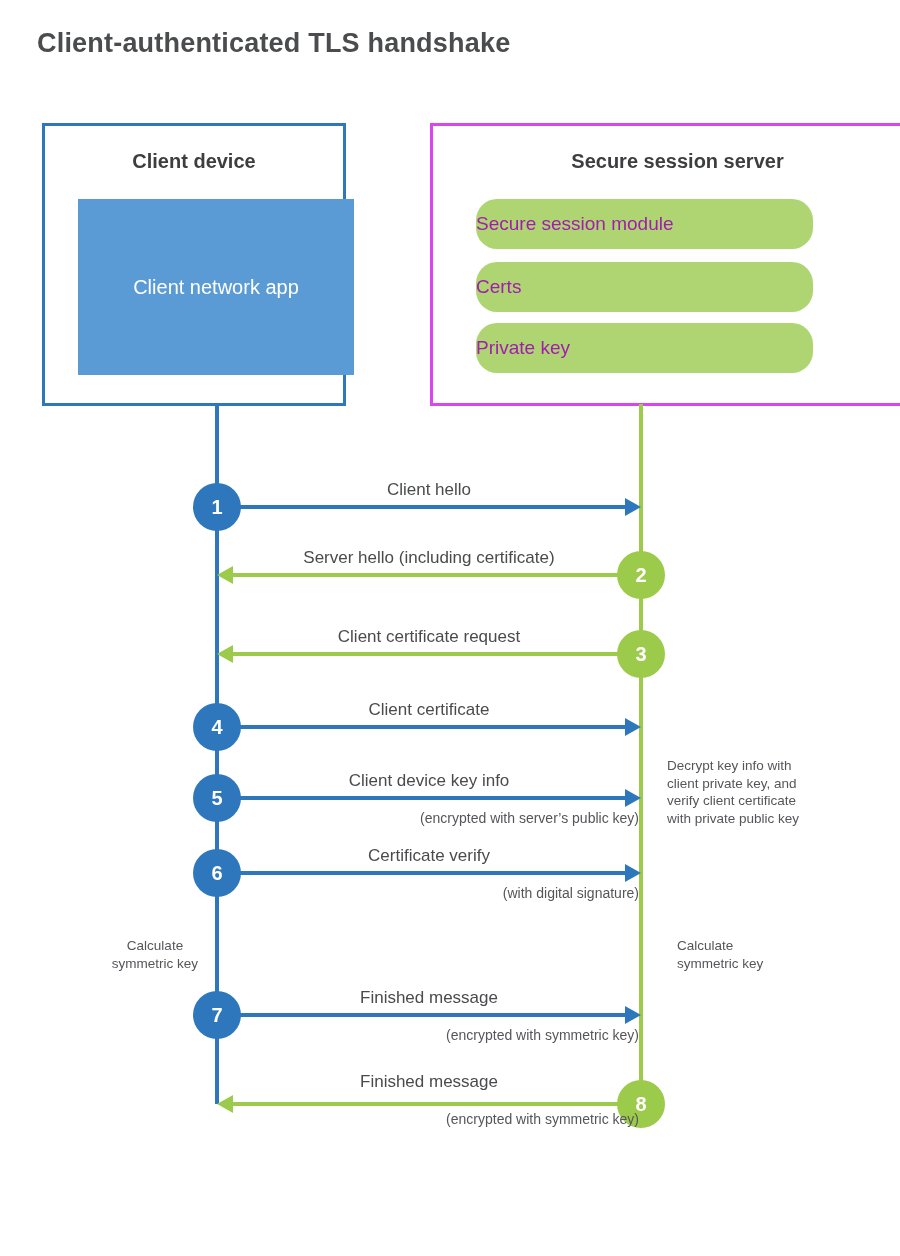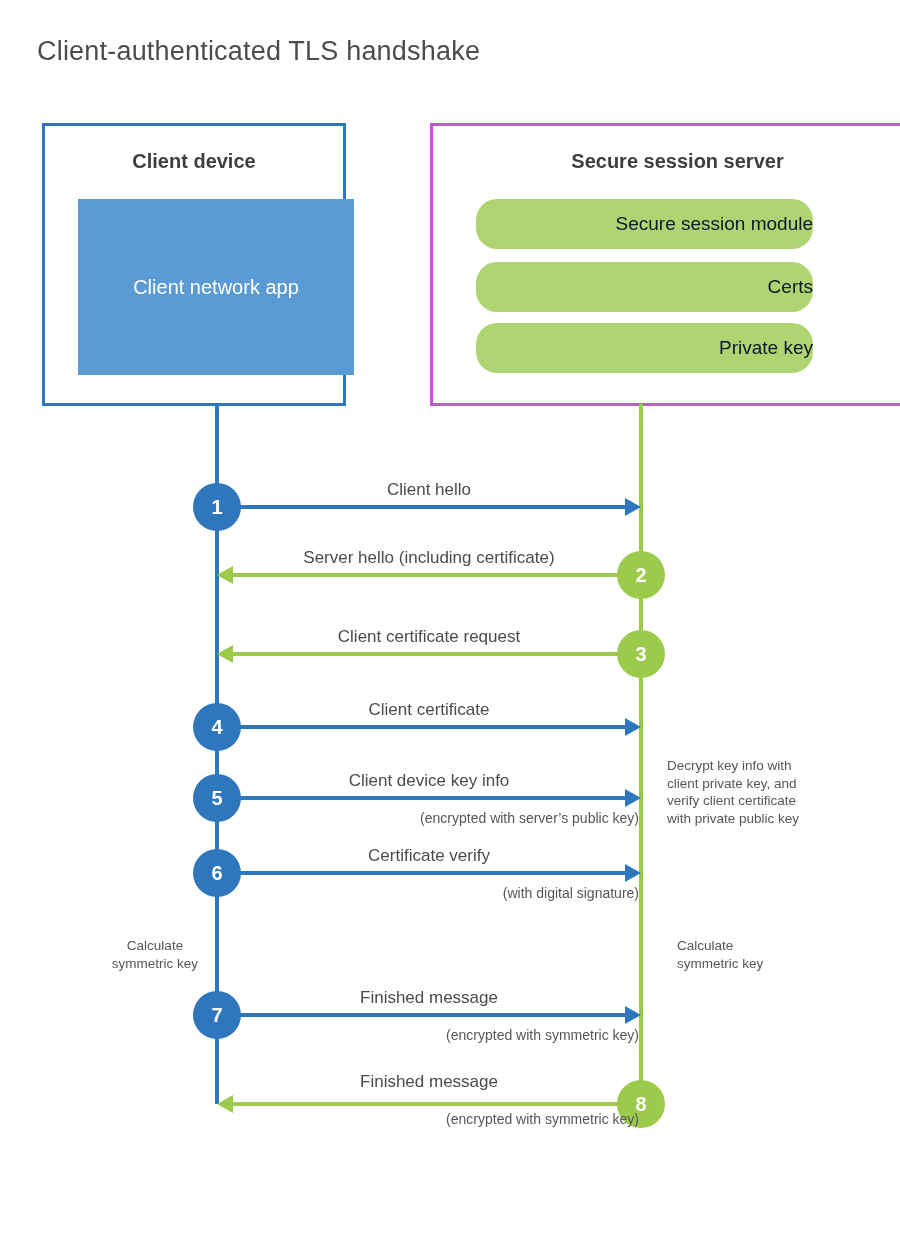--- a/index.html
+++ b/index.html
@@ -2,39 +2,39 @@
 <html><head>
 <meta charset="utf-8">
 <style>
   html,body{margin:0;padding:0;background:#ffffff;}
   #canvas{
     position:relative;width:900px;height:1256px;background:#ffffff;overflow:hidden;
     font-family:"Liberation Sans","DejaVu Sans",sans-serif;
   }
   
   .page-title{
-    position:absolute;left:37px;top:36px;
-    font-size:27px;font-weight:400;color:#4b4c4e;letter-spacing:.2px;
+    position:absolute;left:37px;top:28px;
+    font-size:27px;font-weight:700;color:#4b4c4e;letter-spacing:.2px;
   }
   
   .actor-box{position:absolute;top:123px;height:283px;background:#ffffff;box-sizing:border-box;}
   .actor-box.client{left:42px;width:304px;border:3px solid #2e77bd;}
   .actor-box.server{left:430px;width:495px;border:3px solid #d946ef;}
   .actor-title{
     position:absolute;left:0;top:24px;width:100%;text-align:center;
     font-size:20px;font-weight:700;color:#3d3e40;
   }
   .client-app-box{
     position:absolute;left:33px;top:73px;width:276px;height:176px;background:#5b9bd5;
     display:flex;align-items:center;justify-content:center;text-align:center;
     color:#ffffff;font-size:20px;line-height:1.45;
   }
   .server-bar{
     position:absolute;left:43px;width:337px;height:50px;background:#afd573;
-    text-align:right;line-height:50px;color:#0f172a;font-size:19px;border-radius:21px;
+    text-align:left;line-height:50px;color:#a21caf;font-size:19px;border-radius:21px;
   }
   
   .lifeline{position:absolute;width:4px;z-index:1;}
   .lifeline.blue{left:215px;top:404px;height:700px;background:#2e77bd;}
   .lifeline.green{left:639px;top:404px;height:701px;background:#9cca4b;}
   
   .mline{position:absolute;height:4px;z-index:2;}
   .mline.blue{background:#2e77bd;left:217px;width:409px;}
   .mline.green{background:#9cca4b;left:233px;width:408px;}
   .ahead{position:absolute;width:0;height:0;z-index:2;border-top:9px solid transparent;border-bottom:9px solid transparent;}

